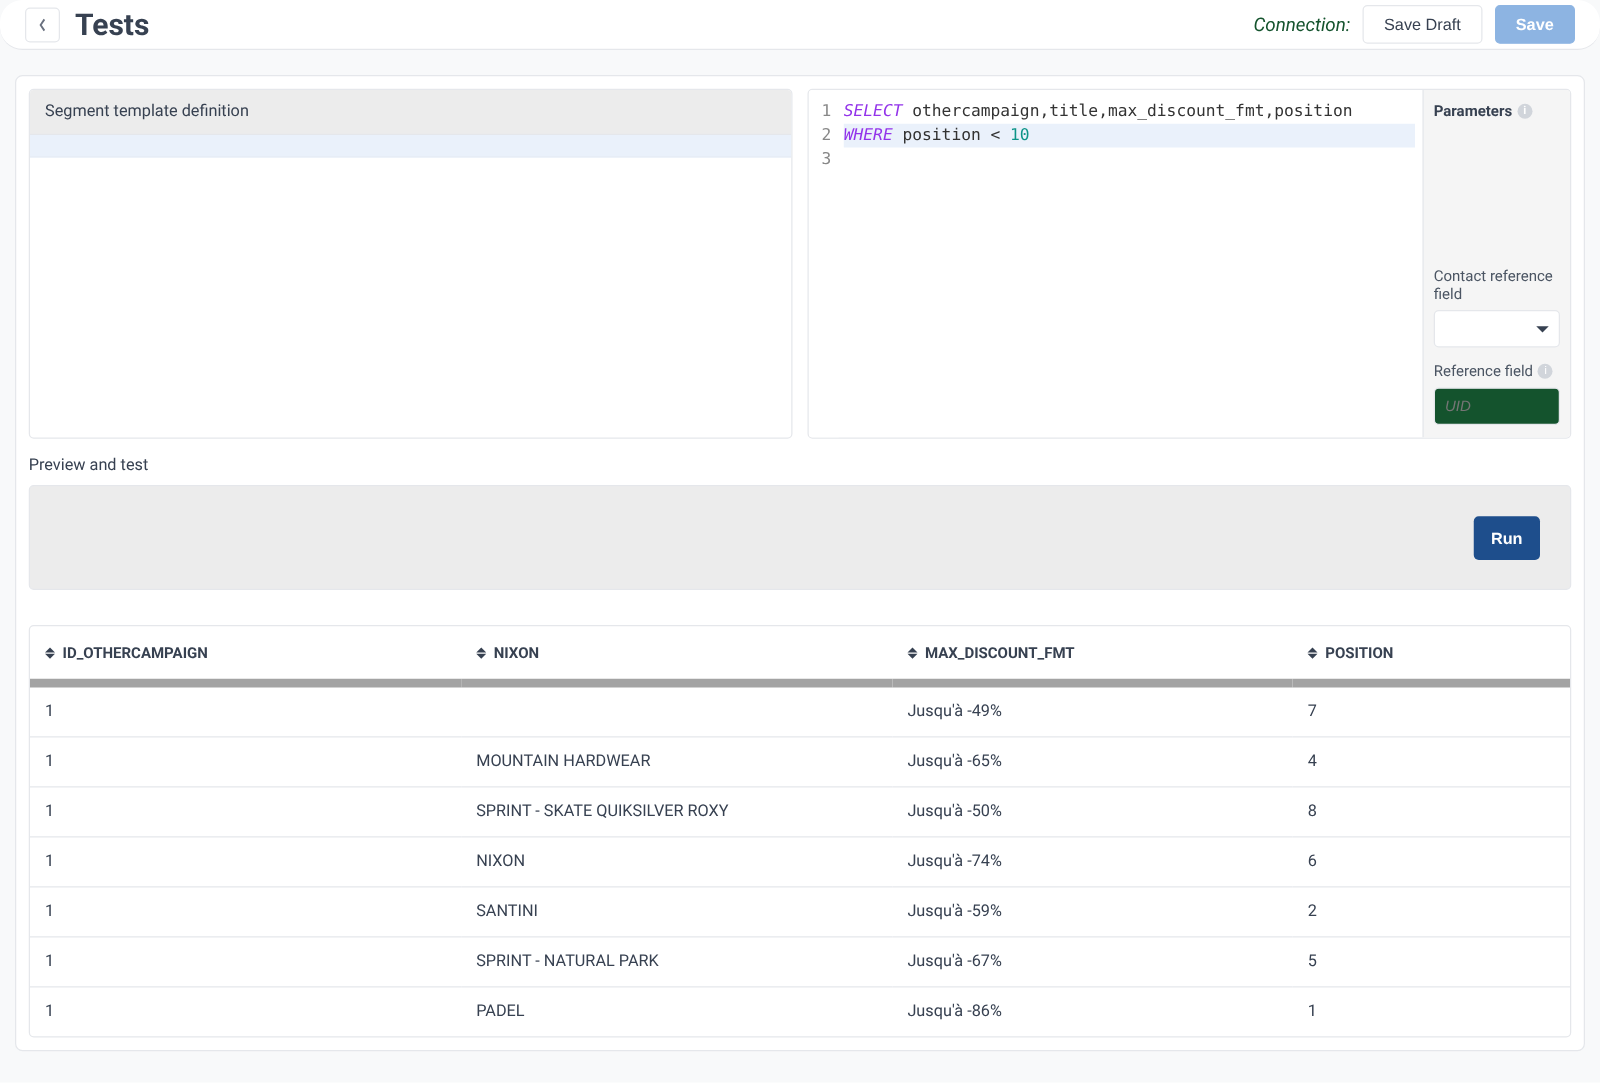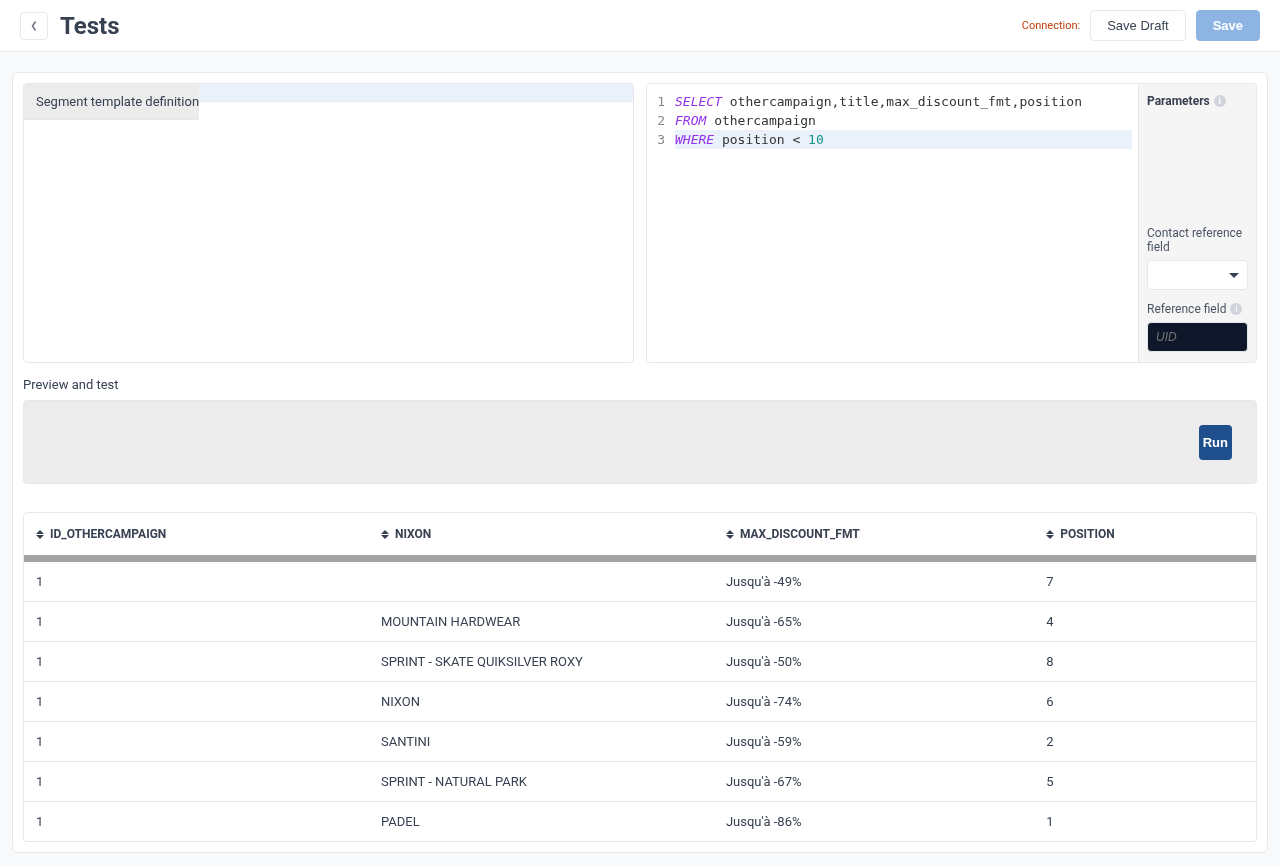--- a/index.html
+++ b/index.html
@@ -9,59 +9,60 @@
     color: #333;
     font-size: 14px;
   }
   .header {
     display: flex;
     align-items: center;
     justify-content: space-between;
     padding: 8px 20px;
     background: #fff;
     border-bottom: 1px solid #e5e7eb;
-    height: 52px;
+    height: 40px;
+    border-radius: 18px;
   }
   .header-left {
     display: flex;
     align-items: center;
     gap: 12px;
   }
   .back-btn {
     width: 28px; height: 28px;
     border: 1px solid #e5e7eb;
     border-radius: 4px;
     background: #fff;
     display: flex; align-items: center; justify-content: center;
     cursor: pointer;
   }
   .back-btn svg { width: 10px; height: 12px; stroke: #6b7280; fill: none; stroke-width: 2; }
   .page-title { font-size: 24px; font-weight: 700; color: #374151; }
   .header-right { display: flex; align-items: center; gap: 10px; }
-  .conn-label { font-size: 11px; color: #c2410c; }
+  .conn-label { font-size: 15px; color: #14532d; font-style: italic; }
   .conn-select {
     border: 1px solid #e5e7eb; border-radius: 4px; background: #fff;
     padding: 7px 12px; display: flex; align-items: center; gap: 50px;
     cursor: pointer; min-width: 150px; justify-content: space-between;
   }
   .conn-select span { font-size: 13px; color: #374151; }
   .caret { width:0; height:0; border-left:5px solid transparent; border-right:5px solid transparent; border-top:5px solid #374151; }
   .btn {
     border: 1px solid #e5e7eb; border-radius: 4px; background: #fff;
     padding: 7px 16px; font-size: 13px; cursor: pointer; color: #374151;
   }
   .btn-primary { background: #8db4e2; color: #fff; border-color: #8db4e2; font-weight: 600; }
   
   .main { padding: 20px 12px; }
   .card { background: #fff; border: 1px solid #e5e7eb; border-radius: 6px; padding: 10px; }
   
   .two-col { display: flex; gap: 12px; }
   .panel {
     flex: 1; border: 1px solid #e5e7eb; border-radius: 4px;
-    display: flex; flex-direction: row; height: 280px; overflow: hidden;
+    display: flex; flex-direction: column; height: 280px; overflow: hidden;
   }
   .panel-header {
     background: #ececec; border-bottom: 1px solid #e5e7eb;
     display: flex; justify-content: space-between; align-items: center;
     padding: 0 0 0 12px; height: 36px;
   }
   .panel-title { font-size: 13px; color: #374151; }
   .panel-action {
     border-left: 1px solid #d8d8d8; height: 100%;
     display: flex; align-items: center; padding: 0 14px;
@@ -83,35 +84,35 @@
     width: 118px; border-left: 1px solid #e5e7eb; background: #f5f5f5;
     padding: 10px 8px; display: flex; flex-direction: column; gap: 6px;
   }
   .side-title { font-size: 12px; font-weight: 700; color: #374151; display:flex; align-items:center; gap:4px;}
   .side-label { font-size: 12px; color: #4b5563; margin-top: 6px; display:flex; align-items:center; gap:4px;}
   .side-select {
     border: 1px solid #e5e7eb; border-radius: 4px; background: #fff; height: 30px;
     display:flex; align-items:center; justify-content:flex-end; padding: 0 8px; cursor:pointer;
   }
   .side-input {
-    border: 1px solid #e5e7eb; border-radius: 4px; background: #0f172a; height: 30px;
+    border: 1px solid #e5e7eb; border-radius: 4px; background: #14532d; height: 30px;
     padding: 0 8px; font-size: 12px; width: 100%;
     font-style: italic; color: #9ca3af;
   }
   .info-dot { width:12px; height:12px; border-radius:50%; background:#d1d5db; display:inline-block; font-size:9px; color:#fff; text-align:center; line-height:12px; }
   .spacer-flex { flex: 1; }
   
   .section-label { font-size: 13px; color: #374151; margin: 14px 0 8px 0; }
   .preview-bar {
     background: #ececec; border: 1px solid #e5e7eb; border-radius: 4px;
     height: 84px; display: flex; align-items: center; justify-content: flex-end; padding: 0 24px;
   }
   .run-btn {
     background: #1e4e8c; color: #fff; font-weight: 700; border: none;
-    border-radius: 4px; padding: 10px 4px; font-size: 13px; cursor: pointer;
+    border-radius: 4px; padding: 10px 14px; font-size: 13px; cursor: pointer;
   }
   
   .table-wrap { border: 1px solid #e5e7eb; border-radius: 4px; margin-top: 28px; overflow: hidden; }
   table { width: 100%; border-collapse: collapse; }
   thead th {
     text-align: left; font-size: 12px; font-weight: 700;
     padding: 14px 12px; border-bottom: 7px solid #a3a3a3; color: #374151;
   }
   .sort-icon { display:inline-flex; flex-direction:column; margin-right: 6px; vertical-align: middle; gap:1px;}
   .sort-icon .up, .sort-icon .dn { width:0; height:0; border-left:4px solid transparent; border-right:4px solid transparent;}
@@ -160,21 +161,20 @@
       <div class="panel">
         <div class="panel-body-right">
           <div class="code-area">
             <div class="gutter" id="code-gutter">
                 <div>1</div>
                 <div>2</div>
                 <div>3</div>
               </div>
             <div class="code" id="code-body">
                 <div class="code-line"><span class="kw">SELECT</span><span> othercampaign,title,max_discount_fmt,position</span></div>
-                <div class="code-line"><span class="kw">FROM</span><span> othercampaign</span></div>
                 <div class="code-line hl"><span class="kw">WHERE</span><span> position &lt; </span><span class="num">10</span></div>
               </div>
           </div>
           <div class="side-params">
             <div class="side-title">
               <span>Parameters</span>
               <span class="info-dot">i</span>
             </div>
             <div class="spacer-flex"></div>
             <div class="side-label">Contact reference field</div>

